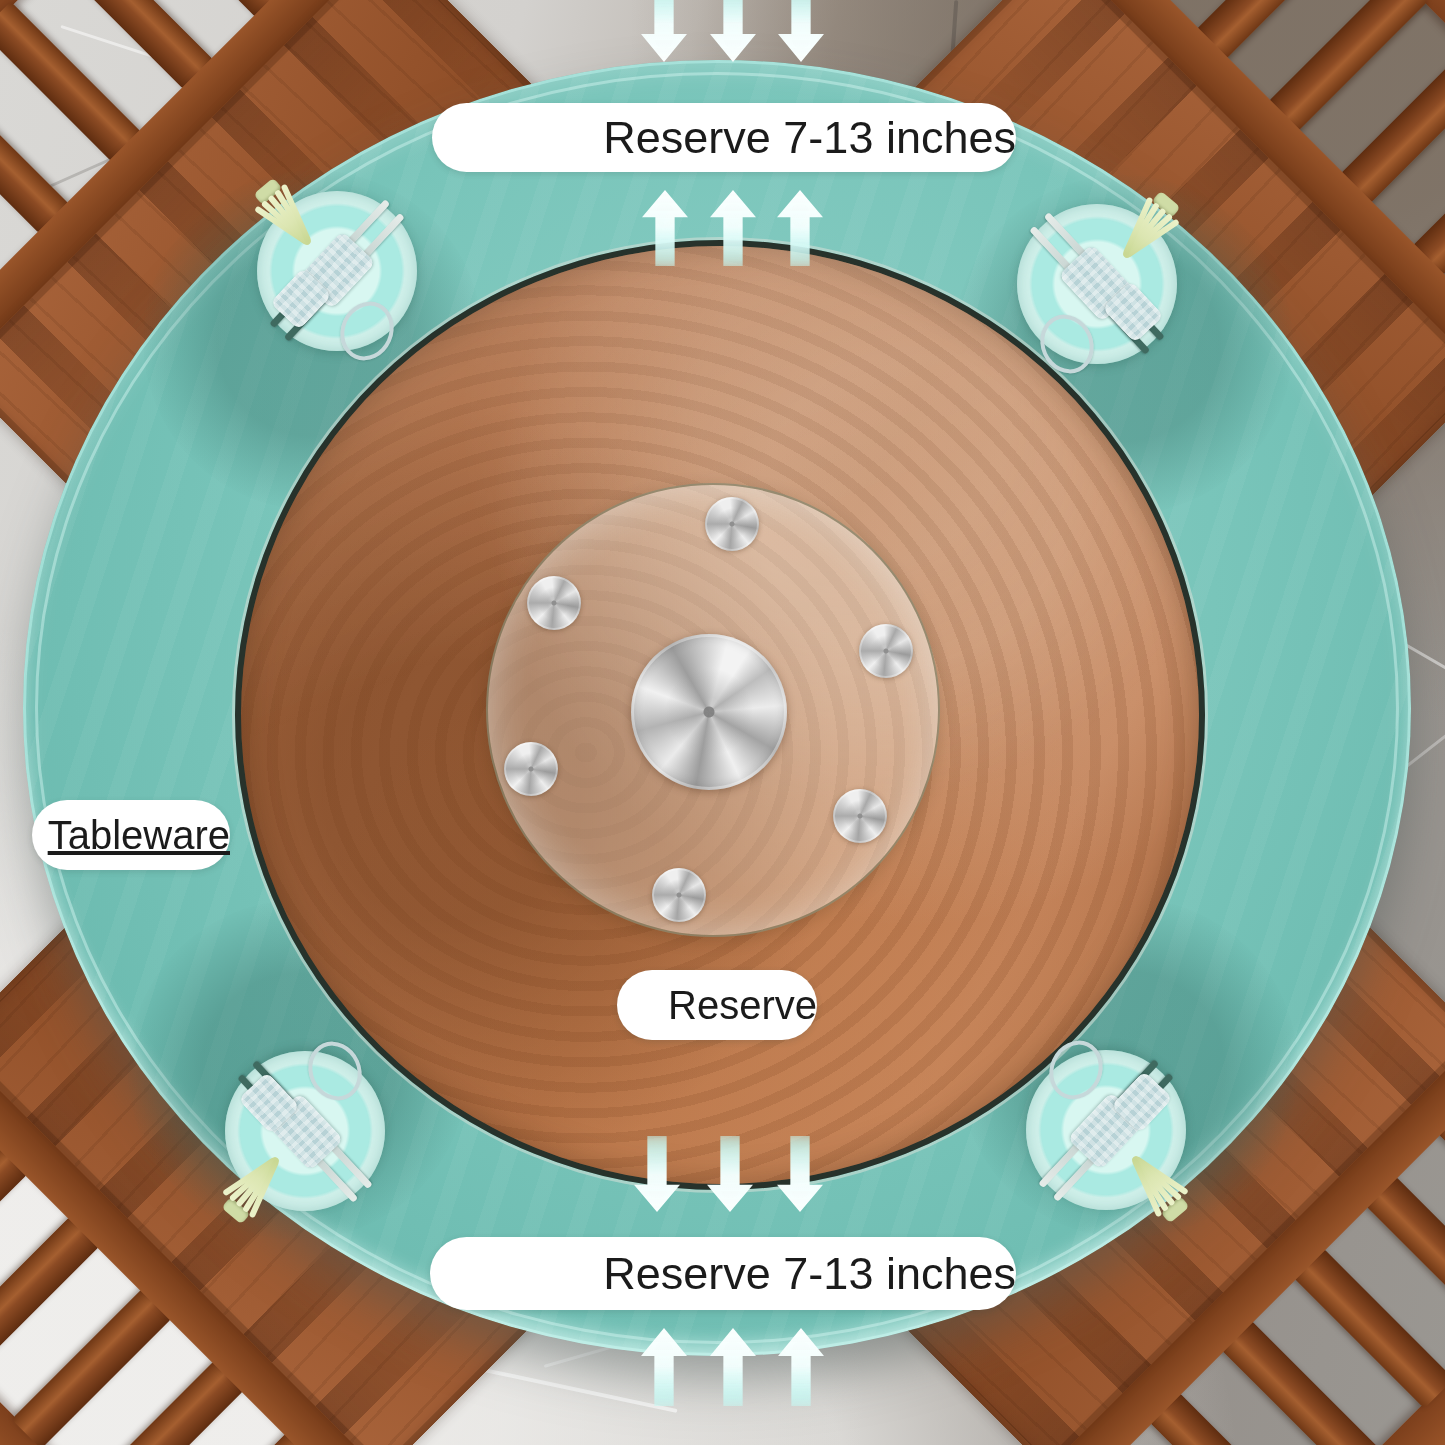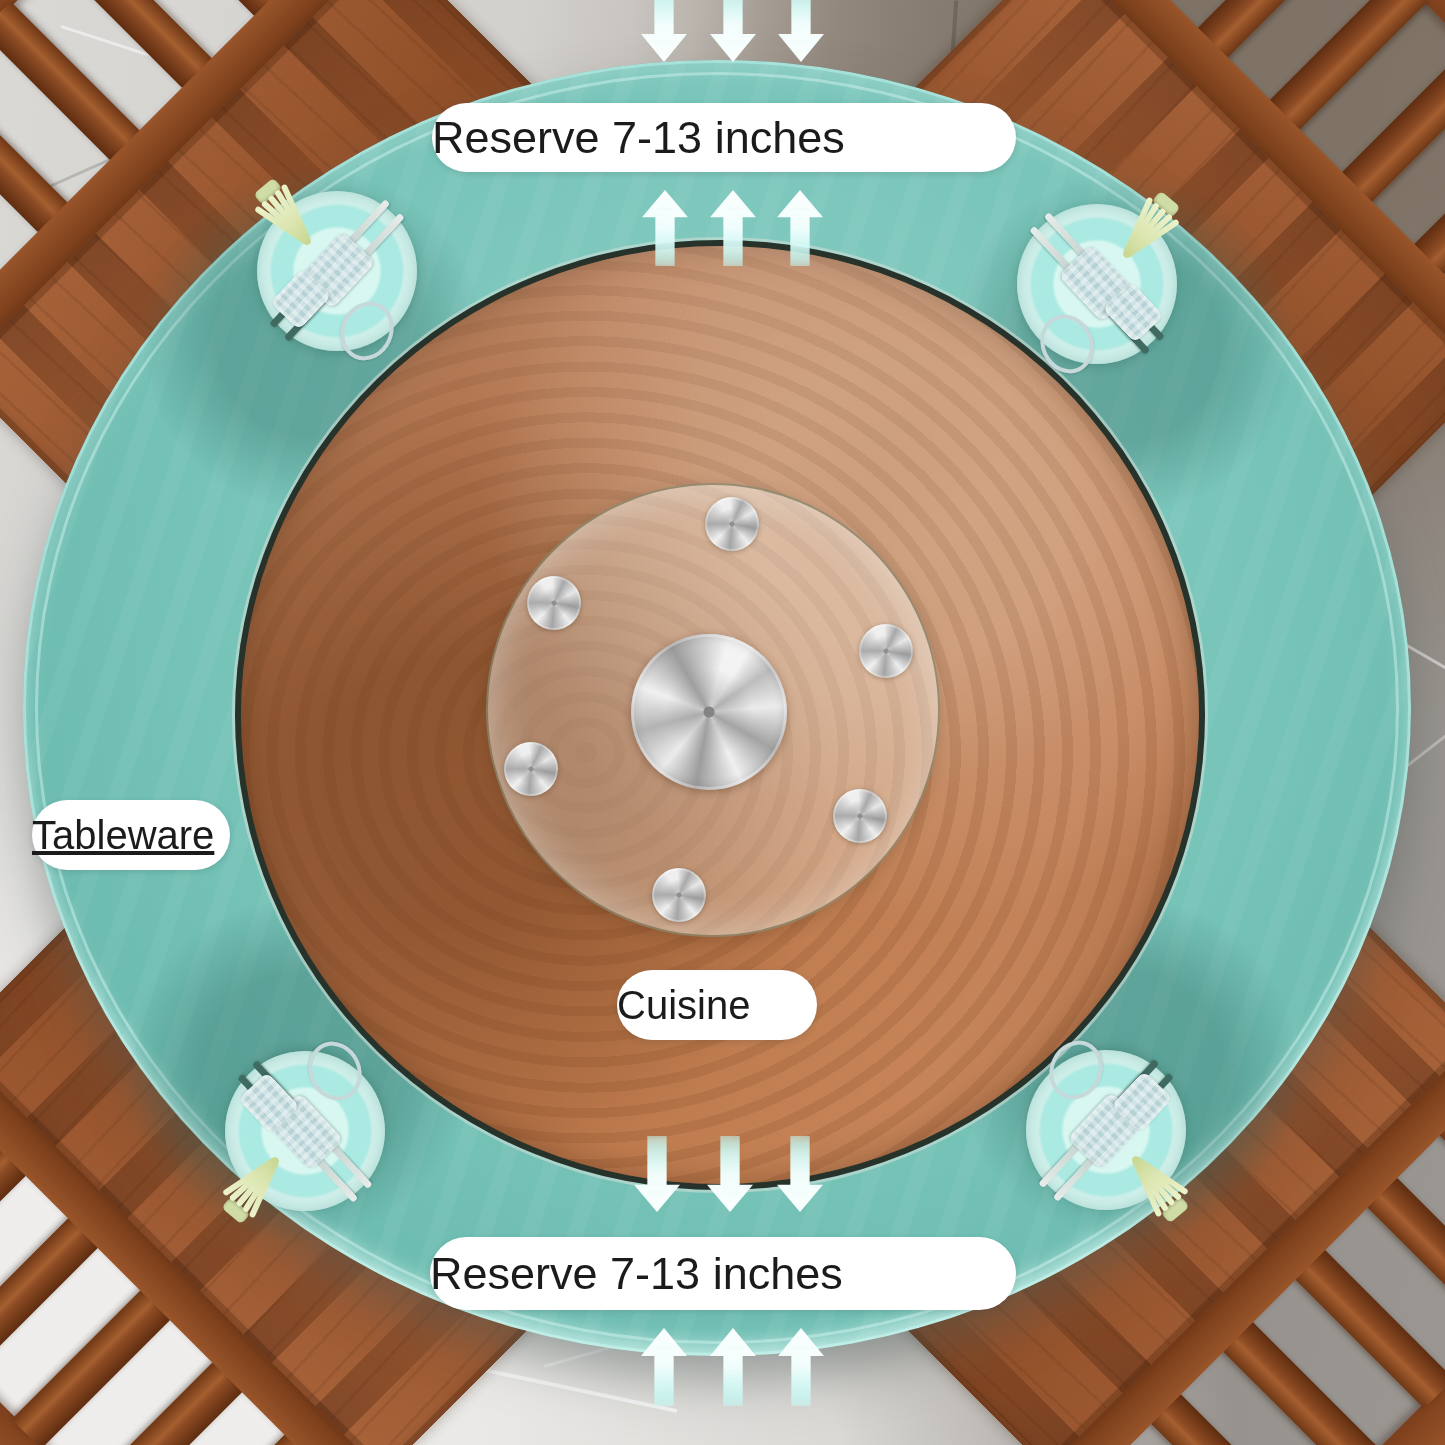--- a/index.html
+++ b/index.html
@@ -139,21 +139,21 @@
   .setting.br{left:1018px;top:1042px;transform:rotate(180deg);}
   
   .arrow{position:absolute;width:46px;z-index:35;
     clip-path:polygon(50% 0%,100% 36%,71% 36%,71% 100%,29% 100%,0% 36%,29% 36%,0% 36%);
     clip-path:polygon(50% 0%,100% 36%,71% 36%,71% 100%,29% 100%,29% 36%,0% 36%);
     background:linear-gradient(180deg, rgba(255,255,255,.97) 0%, rgba(255,255,255,.88) 48%, rgba(255,255,255,.30) 100%);
     filter:drop-shadow(0 0 3px rgba(150,245,235,.95)) drop-shadow(0 0 9px rgba(120,235,225,.7));}
   .arrow.down{transform:rotate(180deg);}
   
   .pill{position:absolute;z-index:40;background:var(--label-bg,#fff);border-radius:40px;
-    display:flex;align-items:center;justify-content:flex-start;
+    display:flex;align-items:center;justify-content:flex-end;
     color:var(--label-text,#1b1b1b);box-shadow:0 2px 6px rgba(40,62,58,.16);}
   .pill.big{font-size:45px;}
   .pill.mid{font-size:40px;}
   #pill-top{left:432px;top:103px;width:584px;height:69px;}
   #pill-bottom{left:430px;top:1237px;width:586px;height:73px;}
   #pill-tableware{left:32px;top:800px;width:198px;height:70px;text-decoration:underline;}
   #pill-cuisine{left:617px;top:970px;width:200px;height:70px;}
 </style>
 </head>
 <body>
@@ -325,16 +325,16 @@
   <div class="pill big" id="pill-top">
     <span>Reserve 7-13 inches</span>
   </div>
   <div class="pill big" id="pill-bottom">
     <span>Reserve 7-13 inches</span>
   </div>
   <div class="pill mid" id="pill-tableware">
     <span>Tableware</span>
   </div>
   <div class="pill mid" id="pill-cuisine">
-    <span>Cuisine</span>
+    <span>Reserve</span>
   </div>
 
 </div>
 
 </body></html>

